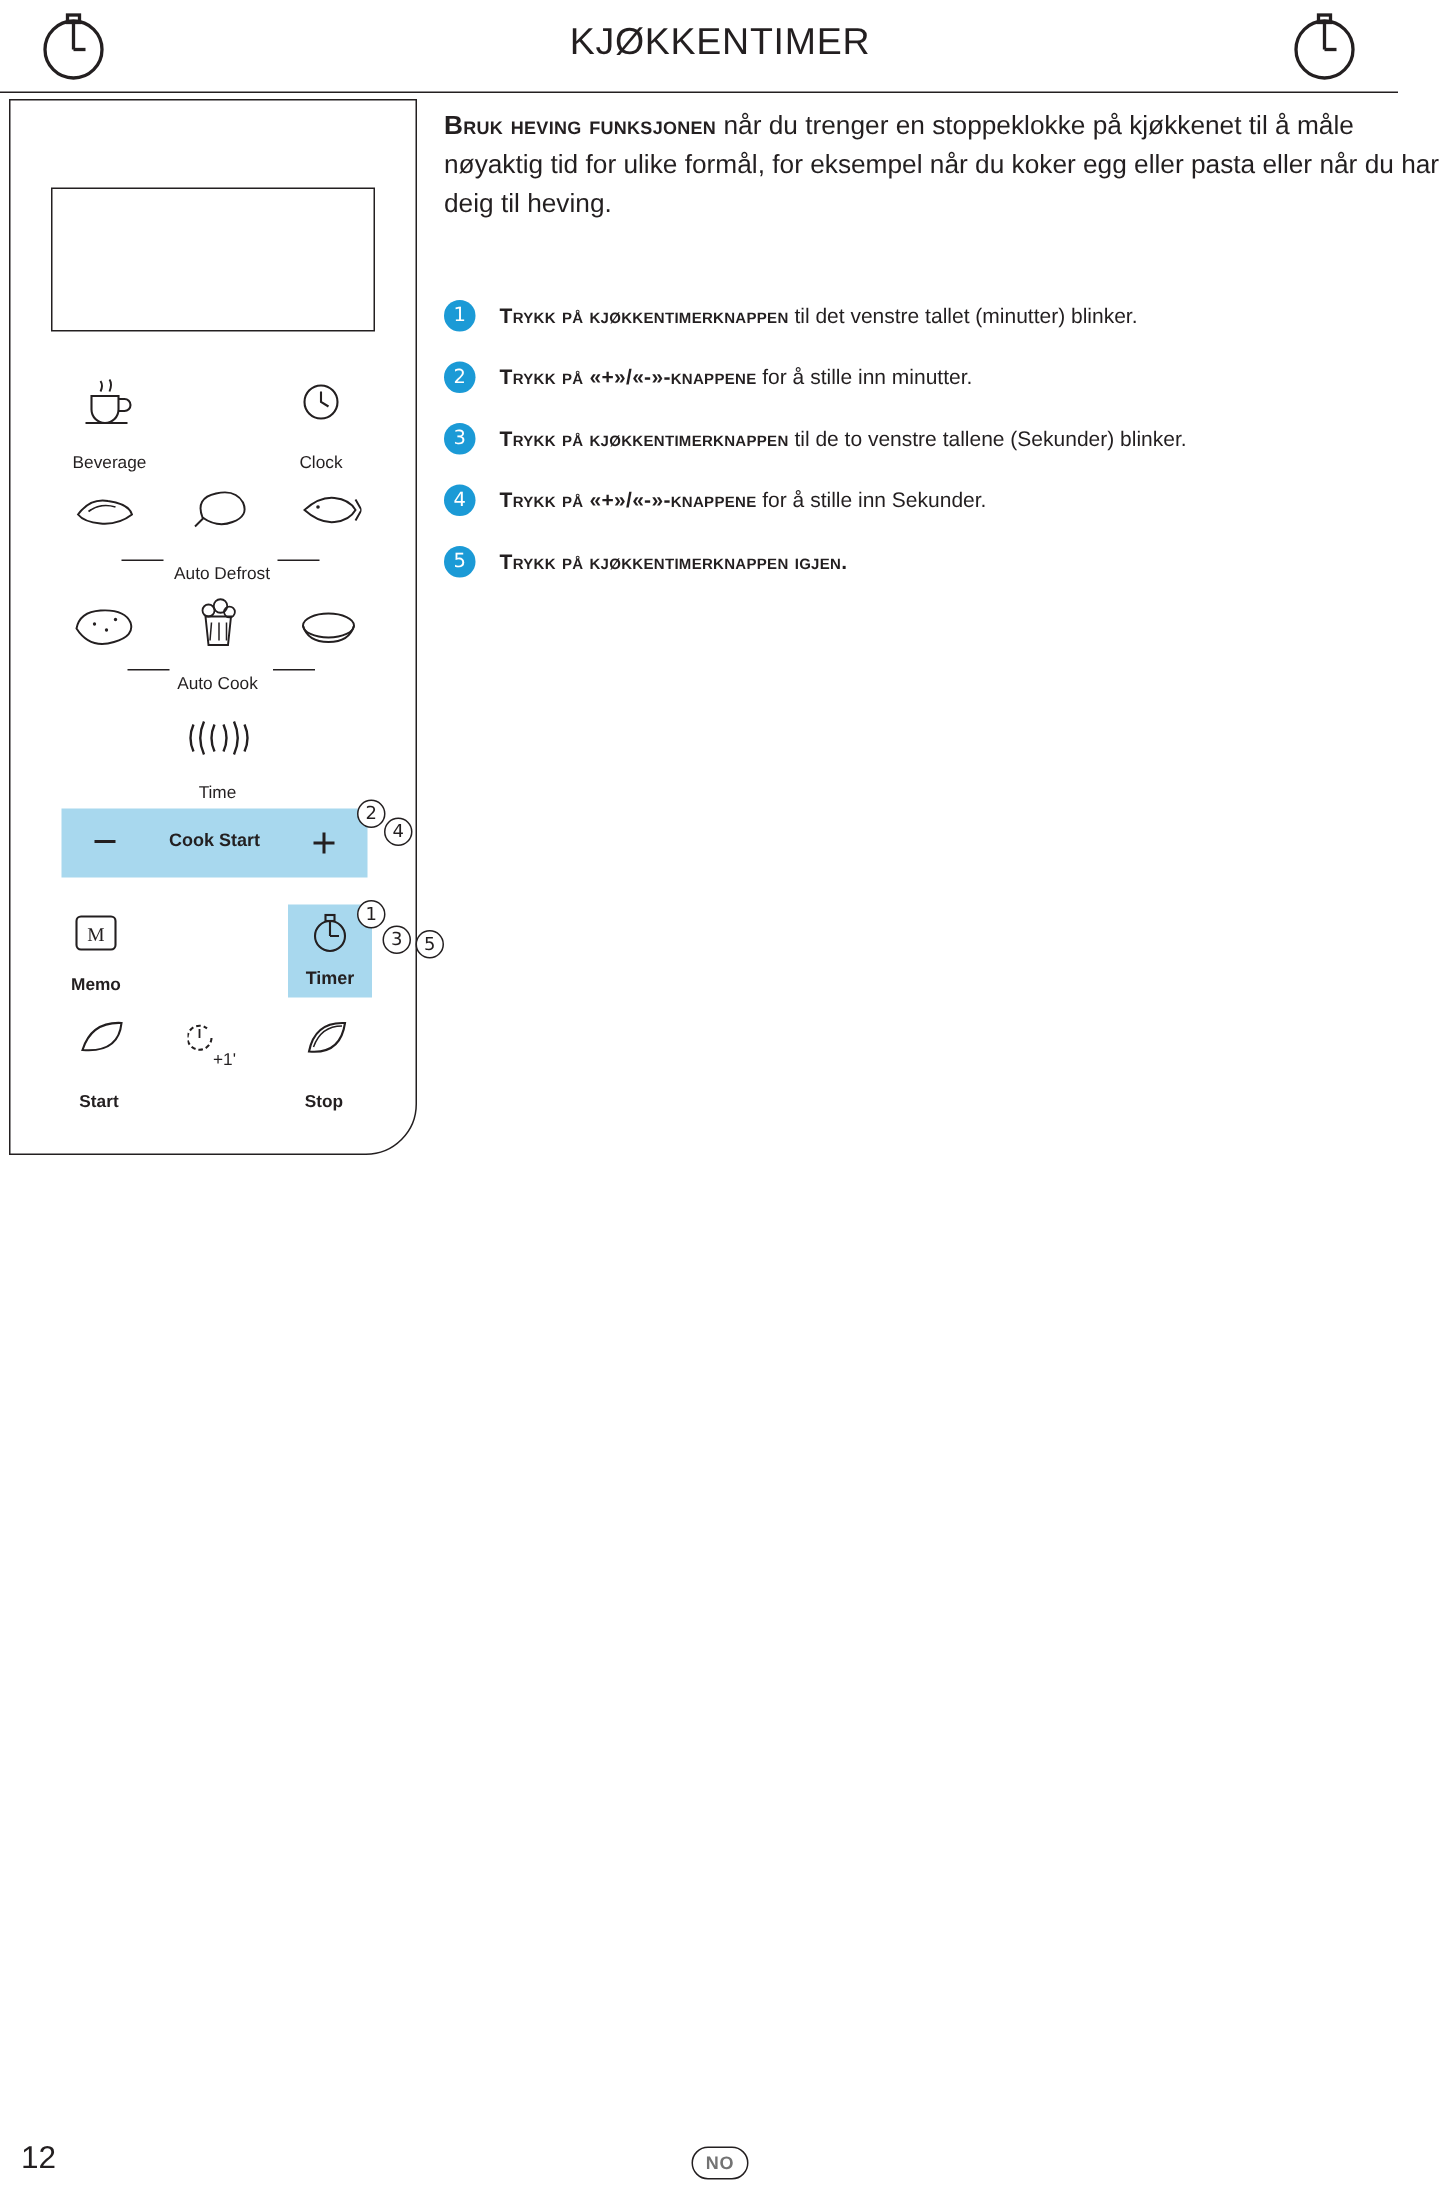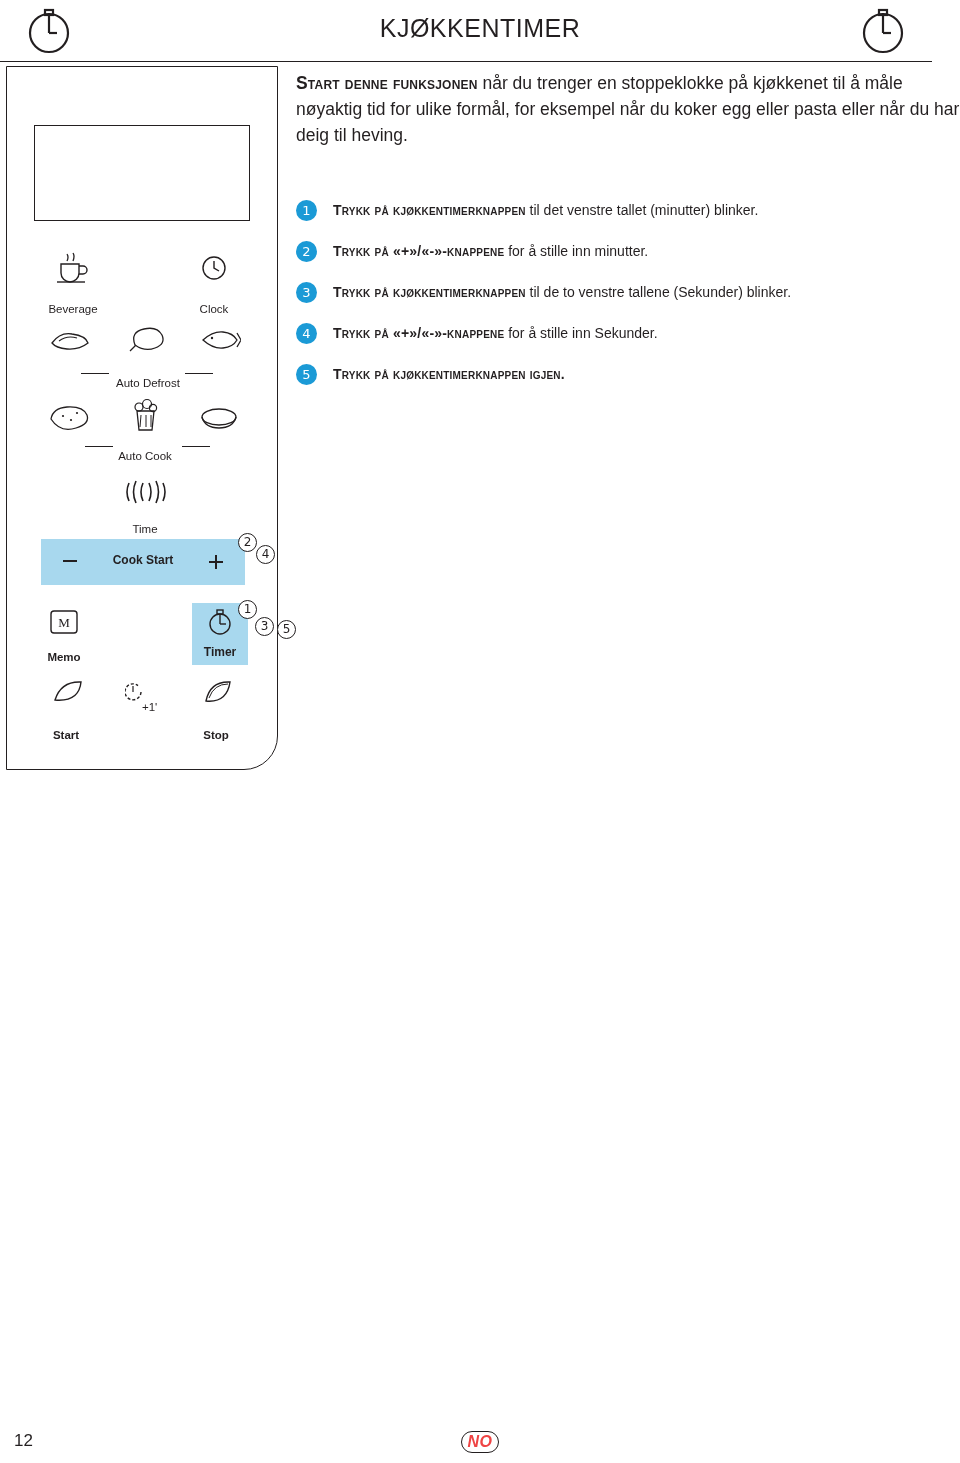--- a/index.html
+++ b/index.html
@@ -187,42 +187,41 @@
     color: #231f20;
     background: #ffffff;
     font-family: "DejaVu Sans", sans-serif;
   }
 
   
   .footer-page {
     position: absolute;
     left: 14px;
     bottom: 12px;
-    font-size: 17px;
+    font-size: 21px;
     color: #231f20;
   }
   .footer-lang {
     position: absolute;
     left: 0; right: 0;
     bottom: 10px;
     text-align: center;
   }
   .lang-pill {
     display: inline-block;
     width: 38px;
     height: 22px;
     border-radius: 11px;
     border: 1.5px solid #231f20;
-    font-size: 16px;
+    font-size: 12px;
     line-height: 20px;
     font-variant: small-caps;
     font-weight: bold;
     letter-spacing: 0.5px;
-    color: #ef4444;
-    font-style: italic;
+    color: #737373;
   }
 </style>
 </head>
 <body>
 
 <div class="header">
   <div class="timer-icon-left">
     <svg width="50" height="50" viewBox="0 0 50 50">
       <circle cx="25" cy="27" r="19" fill="none" stroke="#231f20" stroke-width="2.2"></circle>
       <rect x="21" y="4" width="8" height="5" fill="none" stroke="#231f20" stroke-width="2.2"></rect>
@@ -235,21 +234,21 @@
     <svg width="50" height="50" viewBox="0 0 50 50">
       <circle cx="25" cy="27" r="19" fill="none" stroke="#231f20" stroke-width="2.2"></circle>
       <rect x="21" y="4" width="8" height="5" fill="none" stroke="#231f20" stroke-width="2.2"></rect>
       <line x1="25" y1="9" x2="25" y2="27" stroke="#231f20" stroke-width="2.2"></line>
       <line x1="25" y1="27" x2="33" y2="27" stroke="#231f20" stroke-width="2.2"></line>
     </svg>
   </div>
 </div>
 
 <div class="intro">
-  <span class="smallcaps-lead">Start denne funksjonen</span><span> når du trenger en stoppeklokke på kjøkkenet til å måle nøyaktig tid for ulike formål, for eksempel når du koker egg eller pasta eller når du har deig til heving.</span>
+  <span class="smallcaps-lead">Bruk heving funksjonen</span><span> når du trenger en stoppeklokke på kjøkkenet til å måle nøyaktig tid for ulike formål, for eksempel når du koker egg eller pasta eller når du har deig til heving.</span>
 </div>
 
 <div class="steps">
 
   <div class="step">
     <div class="step-num">1</div>
     <div class="step-text">
       <span class="sc">Trykk på kjøkkentimerknappen</span><span> til det venstre tallet (minutter) blinker.</span>
     </div>
   </div>

